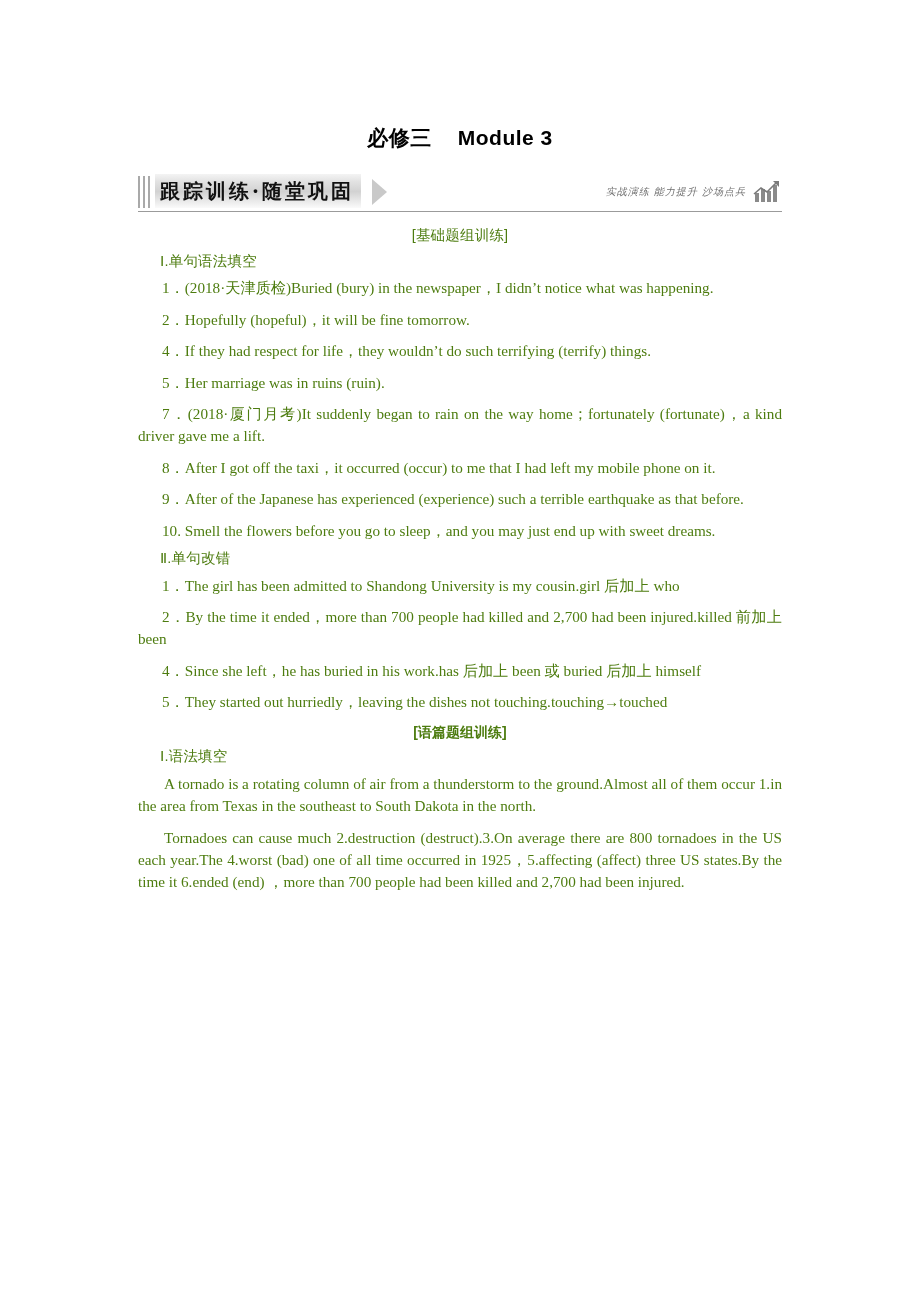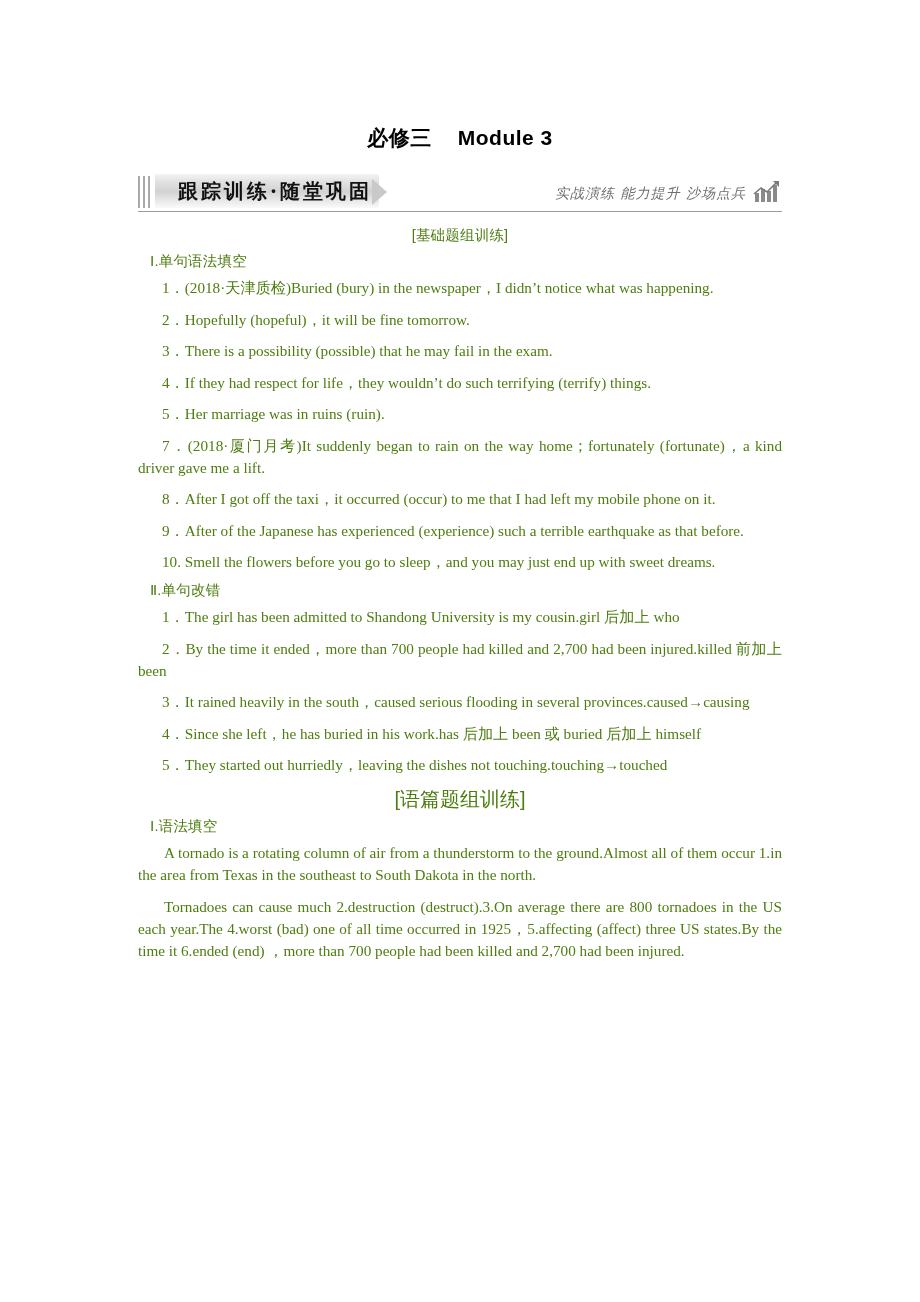--- a/index.html
+++ b/index.html
@@ -56,21 +56,21 @@
       repeating-linear-gradient(to right,
         #9a9a9a 0px, #9a9a9a 2px,
         #ffffff 2px, #ffffff 5px);
     opacity: .85;
   }
   .banner-label {
     position: absolute;
     left: 17px;
     top: 0px;
     height: 34px;
-    padding: 0 7px 0 23px;
+    padding: 0 7px 0 5px;
     display: flex;
     align-items: center;
     background: linear-gradient(to bottom,
         #f4f4f4 0%, #e2e2e2 22%, #d2d2d2 52%, #e8e8e8 78%, #fafafa 100%);
     font-family: "DejaVu Serif", "Liberation Serif", serif;
     font-weight: bold;
     font-size: 20px;
     letter-spacing: 3px;
     color: #111;
     white-space: nowrap;
@@ -82,21 +82,21 @@
     width: 0; height: 0;
     border-top: 13px solid transparent;
     border-bottom: 13px solid transparent;
     border-left: 15px solid #c9c9c9;
   }
   .banner-tagline {
     position: absolute;
     right: 36px;
     top: 11px;
     font-family: "DejaVu Serif", "Liberation Serif", serif;
-    font-size: 14px;
+    font-size: 10px;
     font-style: italic;
     letter-spacing: 1px;
     color: #6f6f6f;
     white-space: nowrap;
   }
   .banner-chart-icon {
     position: absolute;
     right: 0px;
     top: 6px;
     width: 30px;
@@ -125,21 +125,21 @@
   .center-head {
     text-align: center;
     font-family: "Liberation Sans", "DejaVu Sans", sans-serif;
     font-size: 14.5px;
     margin: 0 0 11px 0;
     letter-spacing: .2px;
   }
   .sec-head {
     font-family: "Liberation Sans", "DejaVu Sans", sans-serif;
     font-size: 14.5px;
-    margin: 0 0 9px 6px;
+    margin: 0 0 9px 16px;
     padding-left: 6px;
     letter-spacing: .2px;
   }
   .q {
     margin: 0 0 9.5px 0;
     text-indent: 24px;
     text-align: justify;
     text-justify: inter-word;
     line-height: 1.45;
   }
@@ -154,22 +154,23 @@
     text-indent: 26px;
     font-family: "Liberation Sans", "DejaVu Sans", sans-serif;
     font-size: 14.2px;
     line-height: 1.45;
   }
   .u { text-underline-offset: 1.5px; }
 
   .center-head2 {
     text-align: center;
     font-family: "Liberation Sans", "DejaVu Sans", sans-serif;
-    font-size: 20px;
+    font-size: 14px;
     margin: 12px 0 10px 0;
+    font-weight: bold;
   }
 </style>
 </head>
 <body>
 
 <div class="page">
 
   <div class="doc-title">
     <span class="cn">必修三</span><span>Module 3</span>
   </div>
@@ -199,23 +200,20 @@
     <div class="sec-head">Ⅰ.单句语法填空</div>
 
     <div class="q">
       <span>1．</span><span>(2018·天津质检)</span><span class="u">Buried</span><span> (bury) in the newspaper，I didn’t notice what was happening.</span>
     </div>
 
     <div class="q">
       <span>2．</span><span></span><span class="u">Hopefully</span><span> (hopeful)，it will be fine tomorrow.</span>
     </div>
 
-    <div class="q">
-      <span>3．</span><span>There is a </span><span class="u">possibility</span><span> (possible) that he may fail in the exam.</span>
-    </div>
 
     <div class="q">
       <span>4．</span><span>If they had respect for life，they wouldn’t do such </span><span class="u">terrifying</span><span> (terrify) things.</span>
     </div>
 
     <div class="q">
       <span>5．</span><span>Her marriage was in </span><span class="u">ruins</span><span> (ruin).</span>
     </div>
 
 
@@ -238,23 +236,20 @@
     <div class="sec-head">Ⅱ.单句改错</div>
 
     <div class="q">
       <span>1．</span><span>The girl has been admitted to Shandong University is my cousin.</span><span class="u">girl 后加上 who</span>
     </div>
 
     <div class="q">
       <span>2．</span><span>By the time it ended，more than 700 people had killed and 2,700 had been injured.</span><span class="u">killed 前加上 been</span>
     </div>
 
-    <div class="q">
-      <span>3．</span><span>It rained heavily in the south，caused serious flooding in several provinces.</span><span class="u">caused→causing</span>
-    </div>
 
     <div class="q">
       <span>4．</span><span>Since she left，he has buried in his work.</span><span class="u">has 后加上 been 或 buried 后加上 himself</span>
     </div>
 
     <div class="q">
       <span>5．</span><span>They started out hurriedly，leaving the dishes not touching.</span><span class="u">touching→touched</span>
     </div>
 
     <div class="center-head2">[语篇题组训练]</div>

